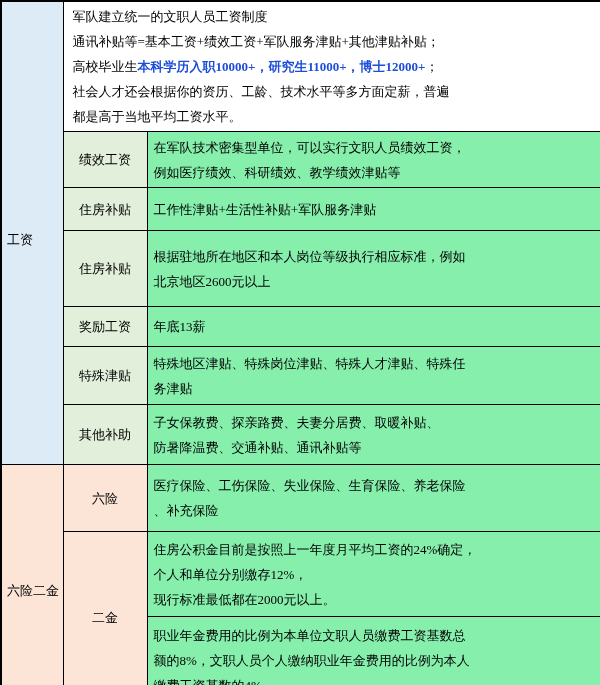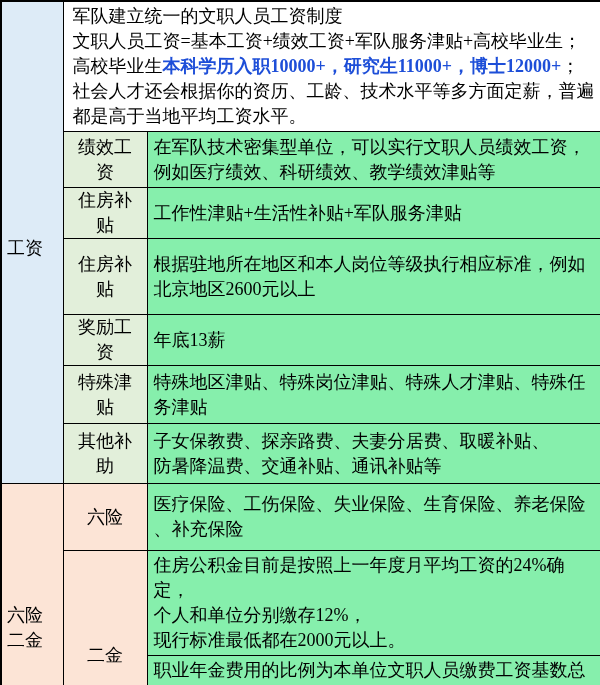--- a/index.html
+++ b/index.html
@@ -15,21 +15,21 @@
   table.salary {
     width: 600px;
     height: 685px;
     border-collapse: collapse;
     table-layout: fixed;
     border: 2px solid #000000;
   }
   table.salary td {
     border: 1.5px solid #000000;
     vertical-align: middle;
-    font-size: 18px;
+    font-size: 13px;
     line-height: 25px;
     overflow: hidden;
   }
   col.c1 { width: 62px; }
   col.c2 { width: 84px; }
   col.c3 { width: 454px; }
 
   td.group {
     background: #DDEBF7;
     text-align: left;
@@ -83,21 +83,21 @@
     <col class="c1">
     <col class="c2">
     <col class="c3">
   </colgroup>
 
   <tbody>
       <tr class="r-intro">
     <td class="group" rowspan="7"><span>工资</span></td>
     <td class="intro" colspan="2">
       <span>军队建立统一的文职人员工资制度</span><br>
-      <span>文职人员工资=基本工资+绩效工资+军队服务津贴+高校毕业生；</span><br>
+      <span>通讯补贴等=基本工资+绩效工资+军队服务津贴+其他津贴补贴；</span><br>
       <span>高校毕业生</span><span class="red-bold">本科学历入职10000+，研究生11000+，博士12000+</span><span>；</span><br>
       <span>社会人才还会根据你的资历、工龄、技术水平等多方面定薪，普遍</span><br>
       <span>都是高于当地平均工资水平。</span>
     </td>
   </tr>
 
   <tr class="r-jx">
     <td class="label">绩效工资</td>
     <td class="content">在军队技术密集型单位，可以实行文职人员绩效工资，
 例如医疗绩效、科研绩效、教学绩效津贴等</td>

